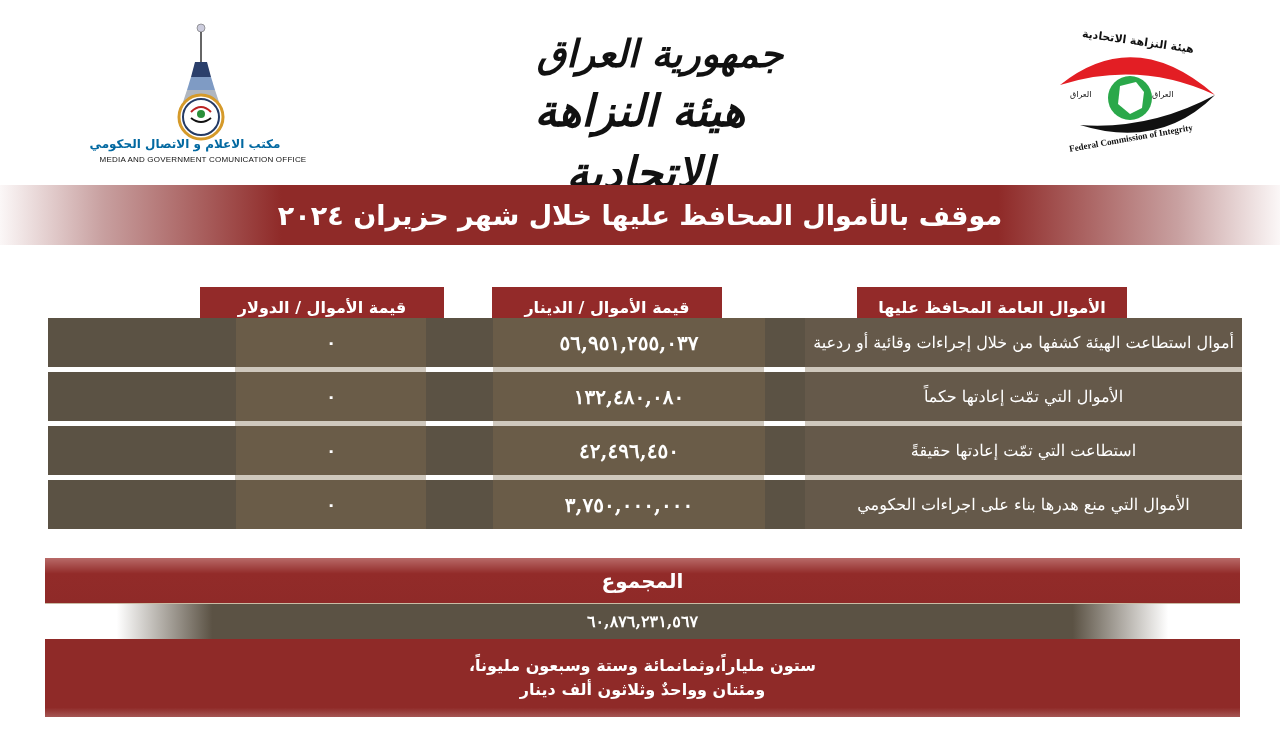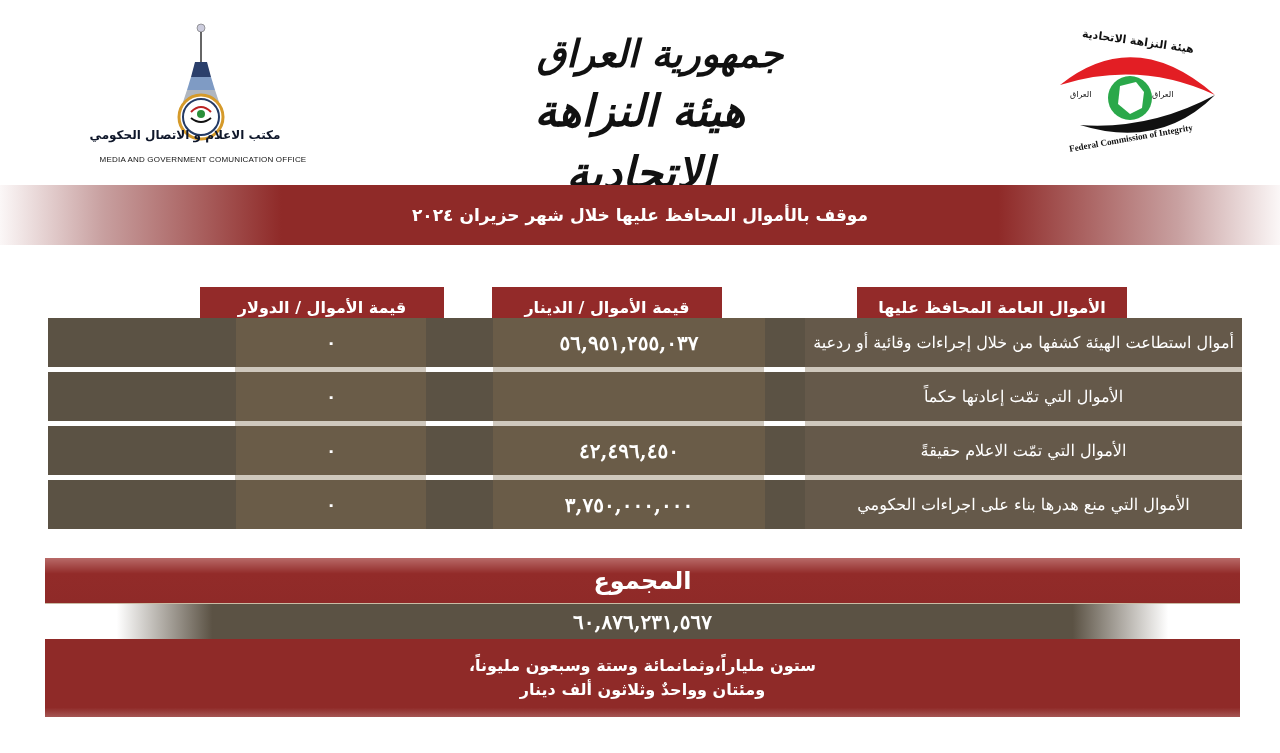--- a/index.html
+++ b/index.html
@@ -2,38 +2,38 @@
 <html><head>
 <meta charset="utf-8">
 <style>
   * { box-sizing: border-box; margin: 0; padding: 0; }
   html, body { width: 1280px; height: 753px; background: #ffffff; overflow: hidden; }
   body { position: relative; font-family: "DejaVu Sans", sans-serif; color: #fff; }
 
   
   .logo-left { position: absolute; left: 85px; top: 22px; width: 230px; height: 145px; }
   .logo-left .tower { position: absolute; left: 86px; top: 0; width: 60px; height: 120px; }
-  .logo-left .ar { position: absolute; left: 0; top: 106px; width: 200px; text-align: center; font-size: 12px; font-weight: bold; color: #0f172a; direction: rtl; }
+  .logo-left .ar { position: absolute; left: 0; top: 115px; width: 200px; text-align: center; font-size: 12px; font-weight: bold; color: #0369a1; direction: rtl; }
   .logo-left .en { position: absolute; left: 8px; top: 133px; width: 220px; text-align: center; font-size: 8px; color: #111; letter-spacing: 0.2px; font-family: "Liberation Sans", sans-serif; }
 
   .calligraphy { position: absolute; left: 490px; top: 28px; width: 300px; height: 145px; text-align: center; color: #111; direction: rtl; font-family: "DejaVu Serif", serif; }
   .calligraphy .l1 { display: block; font-size: 38px; font-weight: bold; line-height: 52px; margin-left: 40px; font-style: italic; }
   .calligraphy .l2 { display: block; font-size: 44px; font-weight: bold; line-height: 62px; font-style: italic; }
 
   .logo-right { position: absolute; left: 1050px; top: 30px; width: 175px; height: 130px; }
   .logo-right .ar-top { position: absolute; left: 28px; top: 5px; width: 120px; text-align: center; font-size: 11px; font-weight: bold; color: #111; direction: rtl; transform: rotate(8deg); }
   .logo-right .ar-l { position: absolute; left: 20px; top: 60px; font-size: 8px; color: #111; }
   .logo-right .ar-r { position: absolute; left: 102px; top: 60px; font-size: 8px; color: #111; }
   .logo-right .en { position: absolute; left: 18px; top: 100px; width: 160px; font-size: 9px; font-weight: bold; color: #111; font-family: "Liberation Serif", serif; transform: rotate(-10deg); }
 
   
   .title-band { position: absolute; left: 0; top: 185px; width: 1280px; height: 60px;
     background: linear-gradient(90deg, #fbf7f7 0%, #c8a0a0 8%, #8f2a28 22%, #8f2a28 78%, #c8a0a0 92%, #fbf7f7 100%);
     display: flex; align-items: center; justify-content: center; }
-  .title-band span { font-size: 17px; font-weight: bold; color: #fff; direction: rtl; letter-spacing: 0.5px; }
+  .title-band span { font-size: 27px; font-weight: bold; color: #fff; direction: rtl; letter-spacing: 0.5px; }
 
   
   .col-head { position: absolute; top: 287px; height: 40px; background: #932a29; color: #fff;
     font-size: 16px; font-weight: bold; display: flex; align-items: center; justify-content: center; direction: rtl; }
   .col-head.c1 { left: 857px; width: 270px; }
   .col-head.c2 { left: 492px; width: 230px; }
   .col-head.c3 { left: 200px; width: 244px; }
 
   
   .row { position: absolute; left: 48px; width: 1194px; height: 49px; background: #5b5244; }
@@ -47,26 +47,26 @@
   .row .t-label { left: 757px; width: 437px; font-size: 16px; font-family: "DejaVu Serif", serif; }
   .row .t-iqd { left: 445px; width: 272px; font-size: 20px; font-weight: bold; letter-spacing: 2px; font-family: "DejaVu Serif", serif; }
   .row .t-usd { left: 188px; width: 190px; font-size: 16px; font-weight: bold; }
   .row .underline { position: absolute; left: 0; bottom: -5px; width: 100%; height: 5px;
     background: linear-gradient(90deg, #fff 0%, #fff 15.7%, #cfc8bd 15.7%, #cfc8bd 31.7%, #fff 31.7%, #fff 37.3%, #cfc8bd 37.3%, #cfc8bd 60%, #fff 60%, #fff 63.4%, #cfc8bd 63.4%, #cfc8bd 100%); }
 
   
   .total-head { position: absolute; left: 45px; top: 558px; width: 1195px; height: 45px;
     background: linear-gradient(180deg, #b86a68 0%, #922b29 35%, #8f2a28 100%);
     display: flex; align-items: center; justify-content: center; }
-  .total-head span { font-size: 24px; font-weight: bold; direction: rtl; }
+  .total-head span { font-size: 20px; font-weight: bold; direction: rtl; }
   .total-value { position: absolute; left: 45px; top: 603px; width: 1195px; height: 36px;
     background: linear-gradient(90deg, #ffffff 0%, #ffffff 6%, #5b5244 14%, #5b5244 86%, #ffffff 94%, #ffffff 100%);
     border-top: 1px solid #c9bca5;
     display: flex; align-items: center; justify-content: center; }
-  .total-value span { font-size: 20px; font-weight: bold; letter-spacing: 2px; font-family: "DejaVu Serif", serif; }
+  .total-value span { font-size: 16px; font-weight: bold; letter-spacing: 2px; font-family: "DejaVu Serif", serif; }
   .total-words { position: absolute; left: 45px; top: 639px; width: 1195px; height: 78px;
     background: linear-gradient(180deg, #8f2a28 0%, #8f2a28 88%, #a55654 100%);
     display: flex; flex-direction: column; align-items: center; justify-content: center; direction: rtl; }
   .total-words span { font-size: 16px; font-weight: bold; line-height: 24px; }
 </style>
 </head>
 <body>
 
 <div class="logo-left">
   <svg class="tower" viewBox="0 0 60 120">
@@ -123,31 +123,32 @@
   <div class="underline"></div>
 </div>
 
 <div class="row" style="top:372px">
   <div class="seg s-usd"></div>
     <div class="seg s-mid"></div>
     <div class="seg s-iqd"></div>
     <div class="seg s-gap"></div>
     <div class="seg s-label"></div>
   <div class="txt t-label">الأموال التي تمّت إعادتها حكماً</div>
+  <div class="txt t-iqd">١٣٢,٤٨٠,٠٨٠</div>
   <div class="txt t-usd">٠</div>
   <div class="underline"></div>
 </div>
 
 <div class="row" style="top:426px">
   <div class="seg s-usd"></div>
     <div class="seg s-mid"></div>
     <div class="seg s-iqd"></div>
     <div class="seg s-gap"></div>
     <div class="seg s-label"></div>
-  <div class="txt t-label">الأموال التي تمّت الاعلام حقيقةً</div>
+  <div class="txt t-label">استطاعت التي تمّت إعادتها حقيقةً</div>
   <div class="txt t-iqd">٤٢,٤٩٦,٤٥٠</div>
   <div class="txt t-usd">٠</div>
   <div class="underline"></div>
 </div>
 
 <div class="row" style="top:480px">
   <div class="seg s-usd"></div>
     <div class="seg s-mid"></div>
     <div class="seg s-iqd"></div>
     <div class="seg s-gap"></div>

